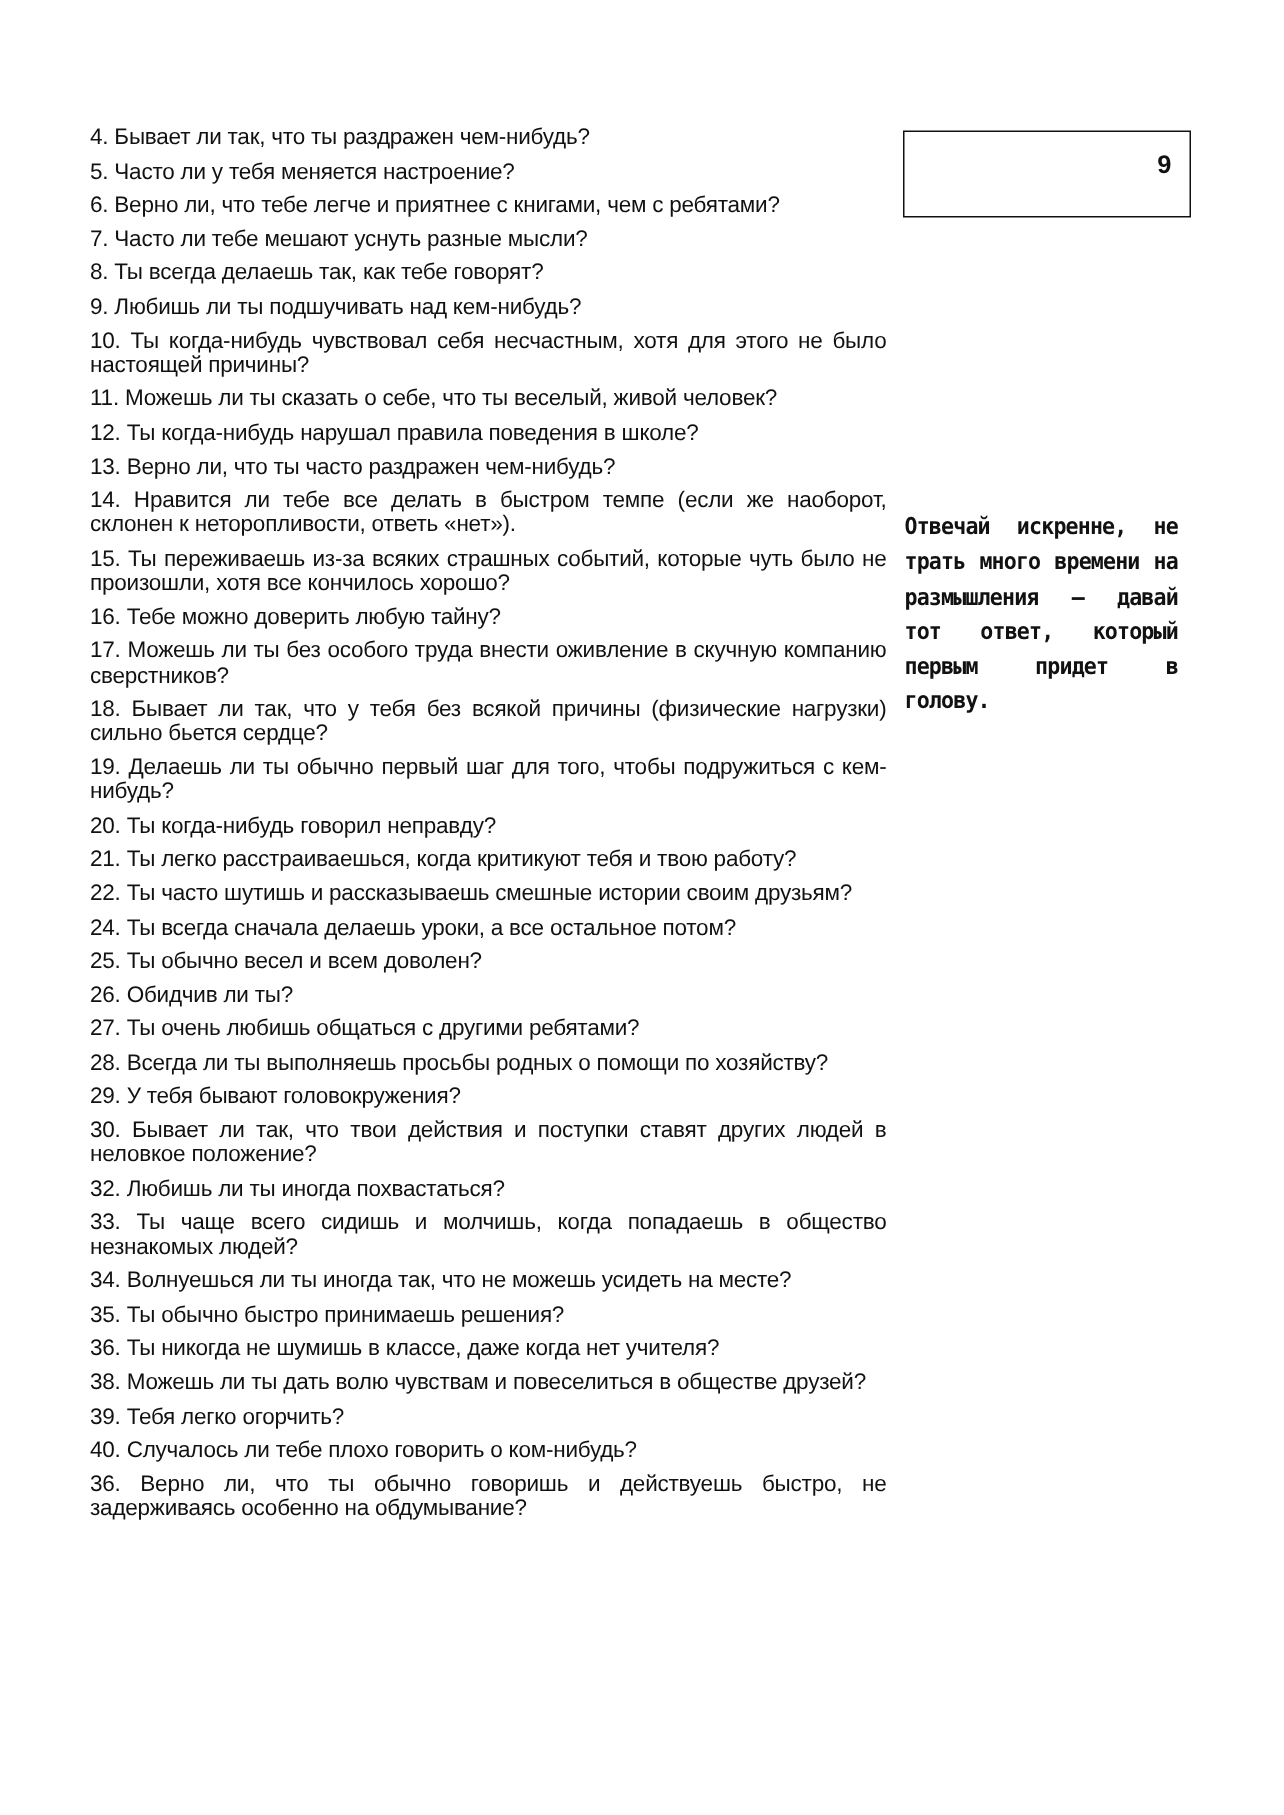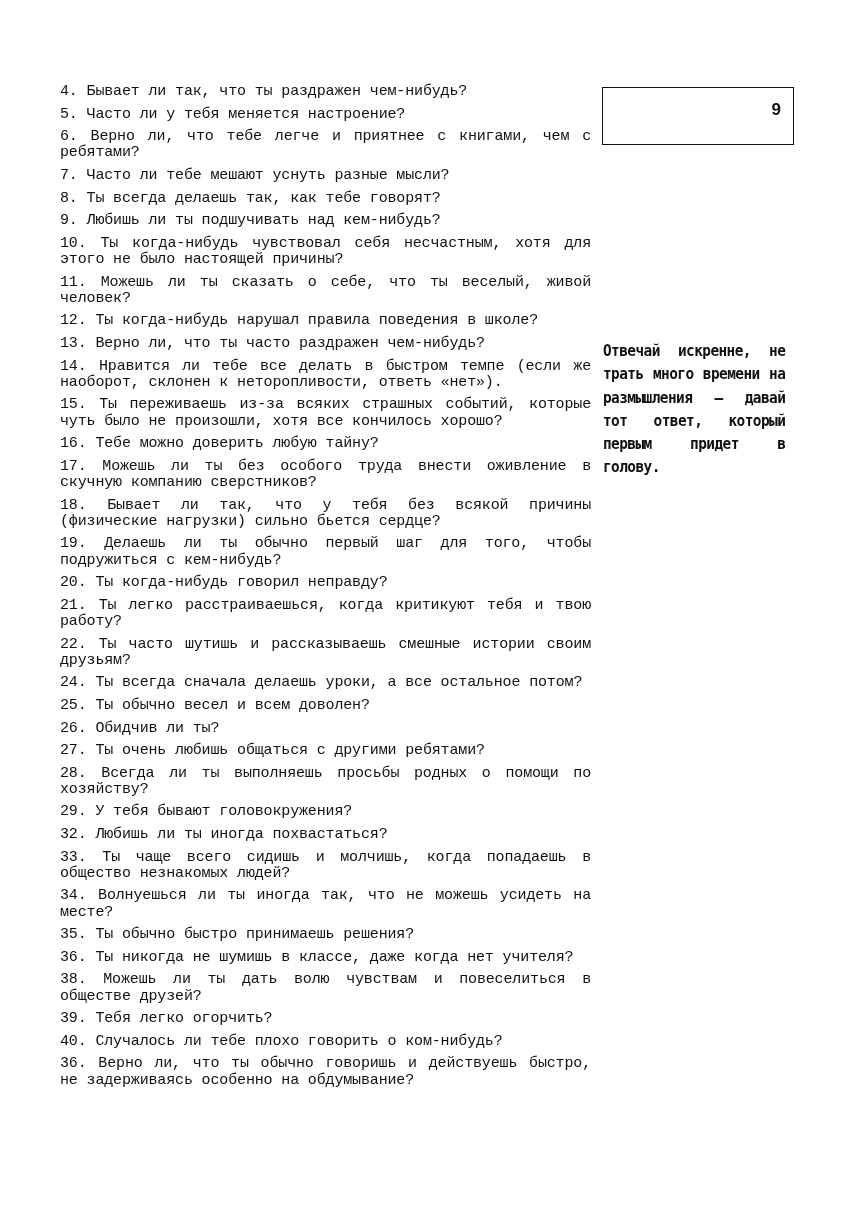--- a/index.html
+++ b/index.html
@@ -1,19 +1,19 @@
 <!DOCTYPE html>
 <html><head>
 <meta charset="utf-8">
 <style>
   html, body { margin:0; padding:0; background:#ffffff; }
   body { width:856px; height:1210px; position:relative; overflow:hidden; }
   .questions {
     position:absolute; left:60px; top:84px; width:531px;
-    font-family:Liberation Mono, monospace; font-size:15px; color:#111;
+    font-family:Liberation Sans, sans-serif; font-size:15px; color:#111;
   }
   .q {
     margin:0 0 6.4px 0; line-height:16.2px; text-align:justify;
     letter-spacing:-0.15px;
   }
   .pagebox {
     position:absolute; left:602px; top:87px; width:192px; height:58px;
     border:1.6px solid #111; box-sizing:border-box;
   }
   .pagenum {
@@ -49,20 +49,21 @@
   <p class="q">19. Делаешь ли ты обычно первый шаг для того, чтобы подружиться с кем-нибудь?</p>
   <p class="q">20. Ты когда-нибудь говорил неправду?</p>
   <p class="q">21. Ты легко расстраиваешься, когда критикуют тебя и твою работу?</p>
   <p class="q">22. Ты часто шутишь и рассказываешь смешные истории своим друзьям?</p>
   <p class="q">24. Ты всегда сначала делаешь уроки, а все остальное потом?</p>
   <p class="q">25. Ты обычно весел и всем доволен?</p>
   <p class="q">26. Обидчив ли ты?</p>
   <p class="q">27. Ты очень любишь общаться с другими ребятами?</p>
   <p class="q">28. Всегда ли ты выполняешь просьбы родных о помощи по хозяйству?</p>
   <p class="q">29. У тебя бывают головокружения?</p>
+  <p class="q">30. Бывает ли так, что твои действия и поступки ставят других людей в неловкое положение?</p>
   <p class="q">32. Любишь ли ты иногда похвастаться?</p>
   <p class="q">33. Ты чаще всего сидишь и молчишь, когда попадаешь в общество незнакомых людей?</p>
   <p class="q">34. Волнуешься ли ты иногда так, что не можешь усидеть на месте?</p>
   <p class="q">35. Ты обычно быстро принимаешь решения?</p>
   <p class="q">36. Ты никогда не шумишь в классе, даже когда нет учителя?</p>
   <p class="q">38. Можешь ли ты дать волю чувствам и повеселиться в обществе друзей?</p>
   <p class="q">39. Тебя легко огорчить?</p>
   <p class="q">40. Случалось ли тебе плохо говорить о ком-нибудь?</p>
   <p class="q">36. Верно ли, что ты обычно говоришь и действуешь быстро, не задерживаясь особенно на обдумывание?</p>
 </div>

